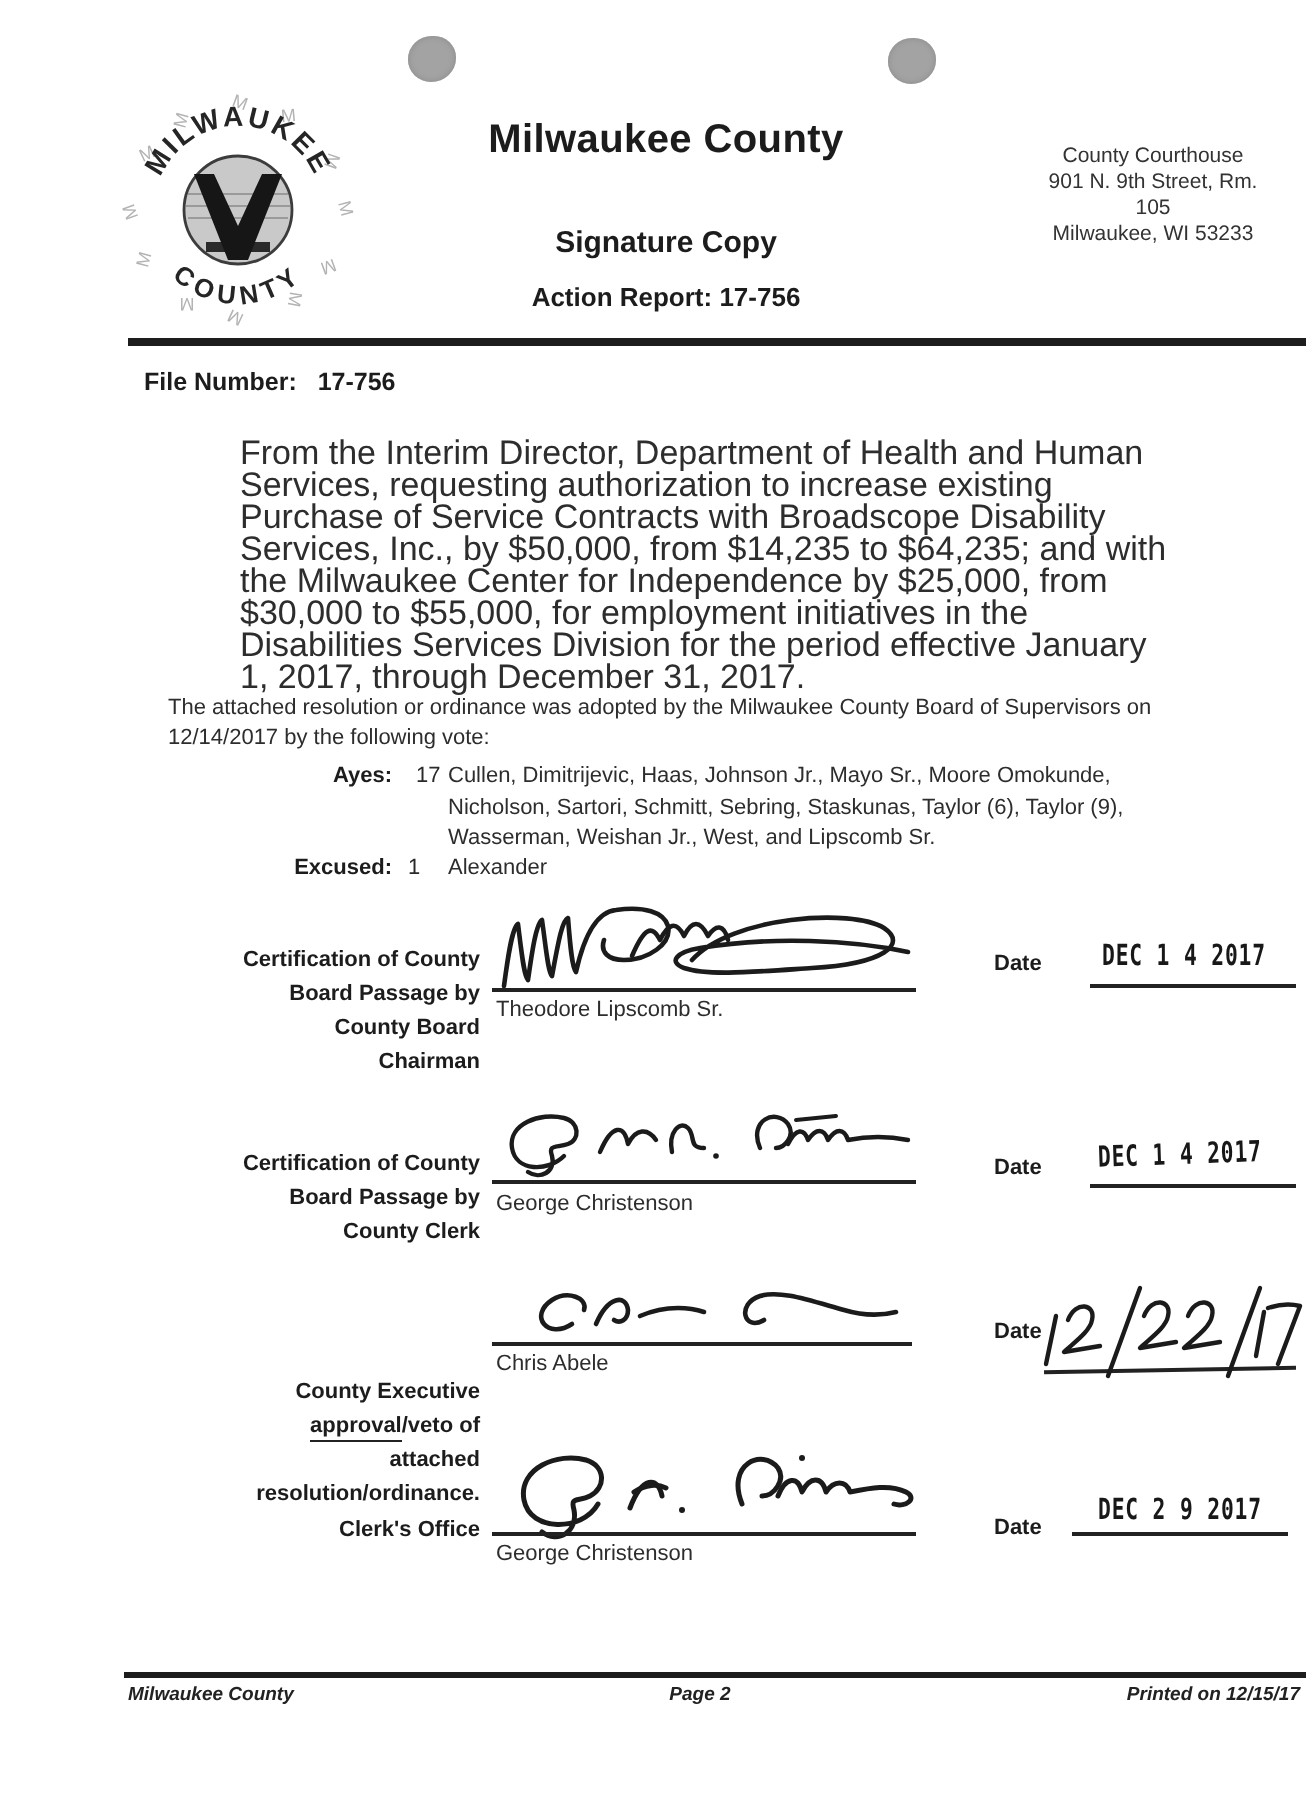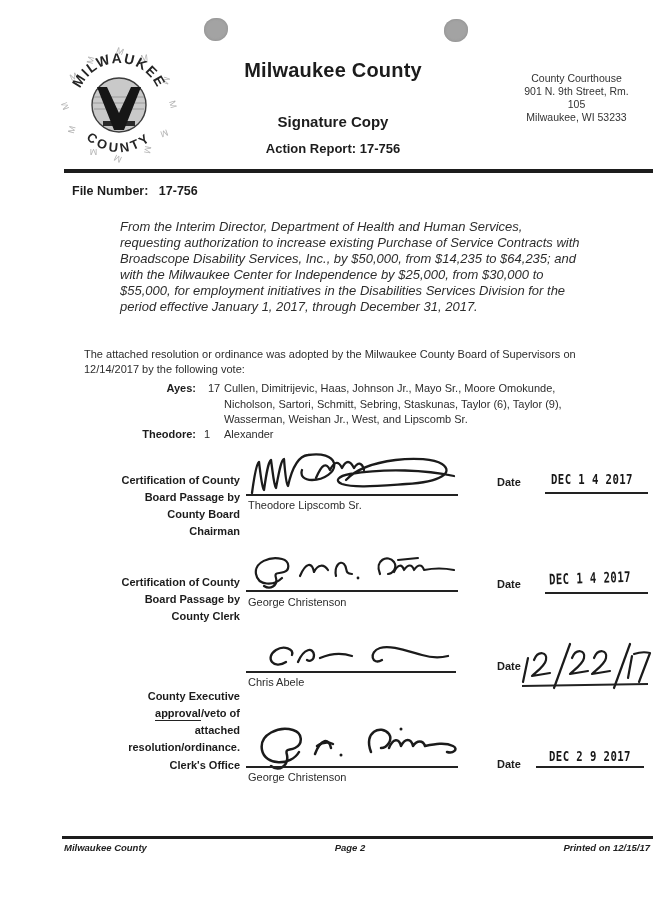--- a/index.html
+++ b/index.html
@@ -17,21 +17,21 @@
           box-shadow: inset 0 0 3px #8b8b8b; }
 
   .title-main   { font-size:20px; letter-spacing:0.2px; }
   .title-sub    { font-size:15px; }
   .title-action { font-size:13px; }
   .addr { font-size:10.5px; line-height:13px; color:#333; }
 
   .rule { background:#1d1d1d; }
 
   .filenum { font-size:12.5px; }
-  .body-par { font-size:13px; line-height:16px; color:#2d2d2d;font-style:italic; }
+  .body-par { font-size:17px; line-height:16px; color:#2d2d2d; }
   .vote-par { font-size:11px; line-height:15px; color:#2d2d2d; }
   .vote-label { font-size:11px; line-height:15.5px; }
   .vote-names { font-size:11px; line-height:15.5px; color:#2d2d2d; }
 
   .sig-label { font-size:11px; line-height:17px; }
   .signer { font-size:11px; color:#2d2d2d; }
   .sigline { height:1.6px; background:#222; }
   .date-label { font-size:11px; }
   .ul { border-bottom:1.5px solid #222; padding-bottom:0.5px; }
 
@@ -110,21 +110,21 @@
 
   <div class="abs vote-par" style="left:84px; top:347px; width:505px;">The attached resolution or ordinance was adopted by the Milwaukee County Board of Supervisors on 12/14/2017 by the following vote:</div>
 
   <div>
     <div class="abs b vote-label right" style="left:100px; top:381px; width:96px;">Ayes:</div>
     <div class="abs vote-label" style="left:208px; top:381px;">17</div>
     <div class="abs vote-names" style="left:224px; top:381px; width:380px;">Cullen, Dimitrijevic, Haas, Johnson Jr., Mayo Sr., Moore Omokunde, Nicholson, Sartori, Schmitt, Sebring, Staskunas, Taylor (6), Taylor (9), Wasserman, Weishan Jr., West, and Lipscomb Sr.</div>
   </div>
 
   <div>
-    <div class="abs b vote-label right" style="left:100px; top:427px; width:96px;">Theodore:</div>
+    <div class="abs b vote-label right" style="left:100px; top:427px; width:96px;">Excused:</div>
     <div class="abs vote-label" style="left:204px; top:427px;">1</div>
     <div class="abs vote-names" style="left:224px; top:427px; width:380px;">Alexander</div>
   </div>
 
   <div>
     <div class="abs b sig-label right" style="left:60px; top:472px; width:180px;">
       <div>Certification of County</div>
       <div>Board Passage by</div>
       <div>County Board</div>
       <div>Chairman</div>

